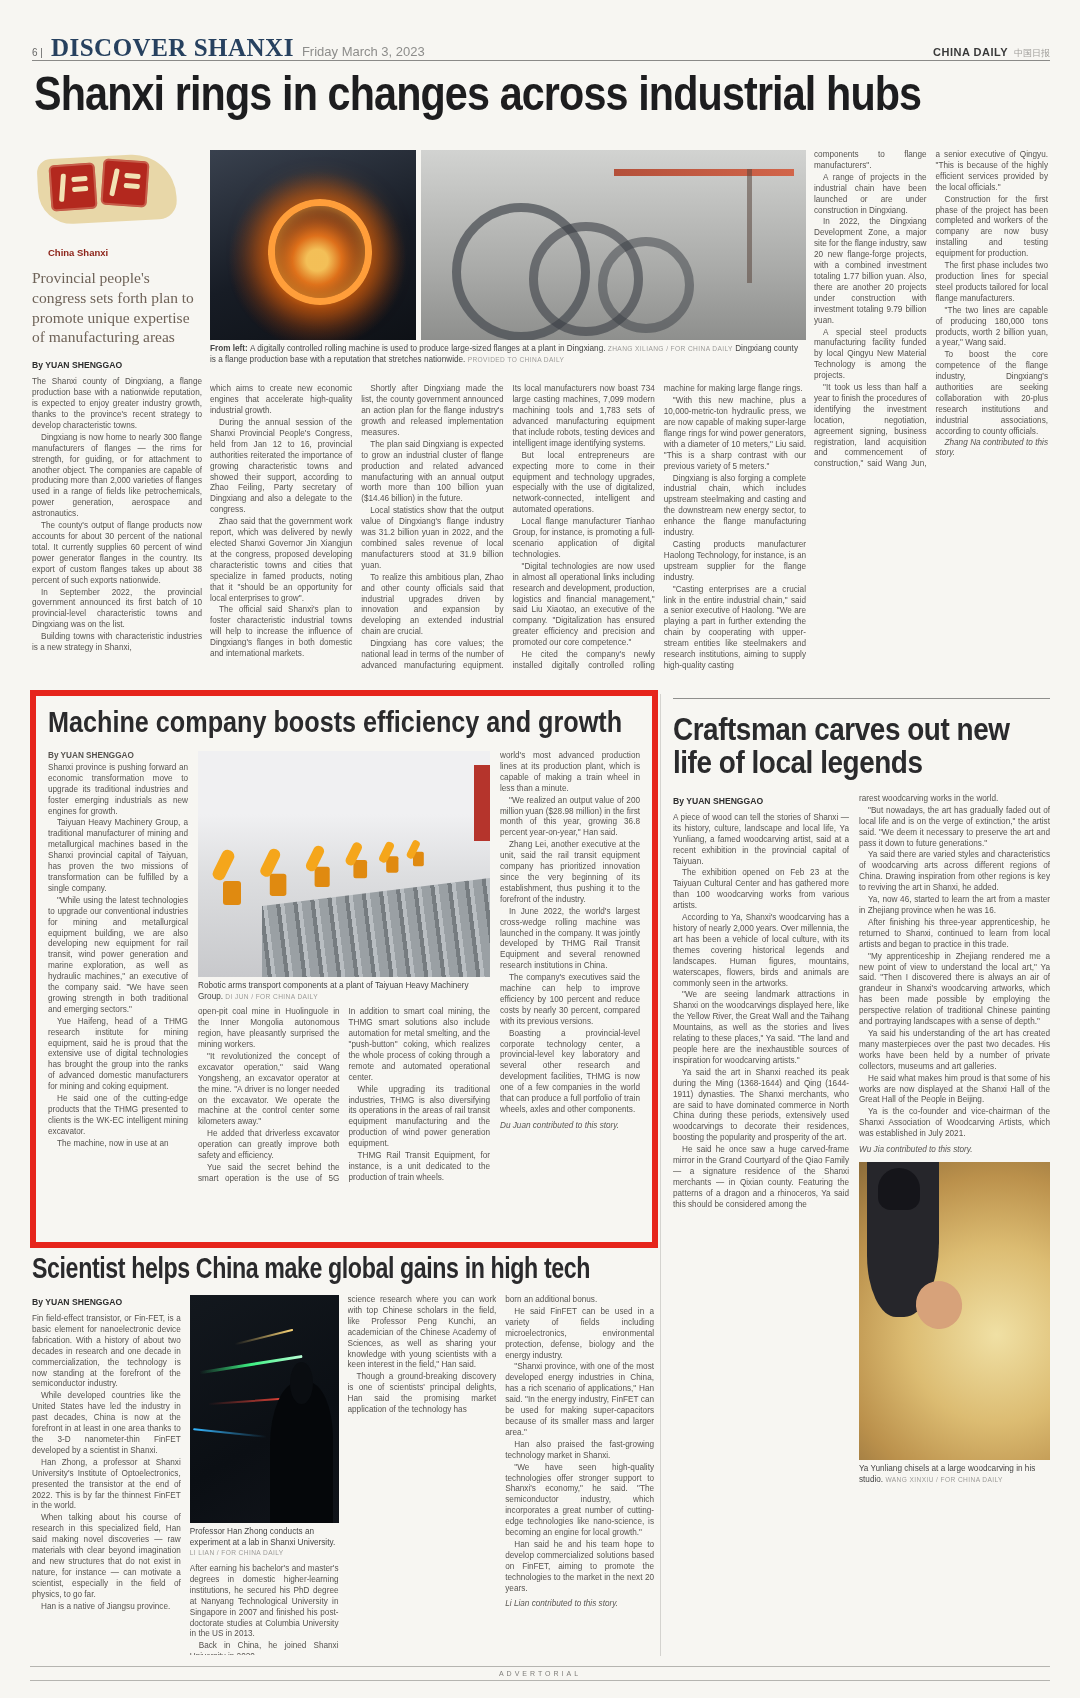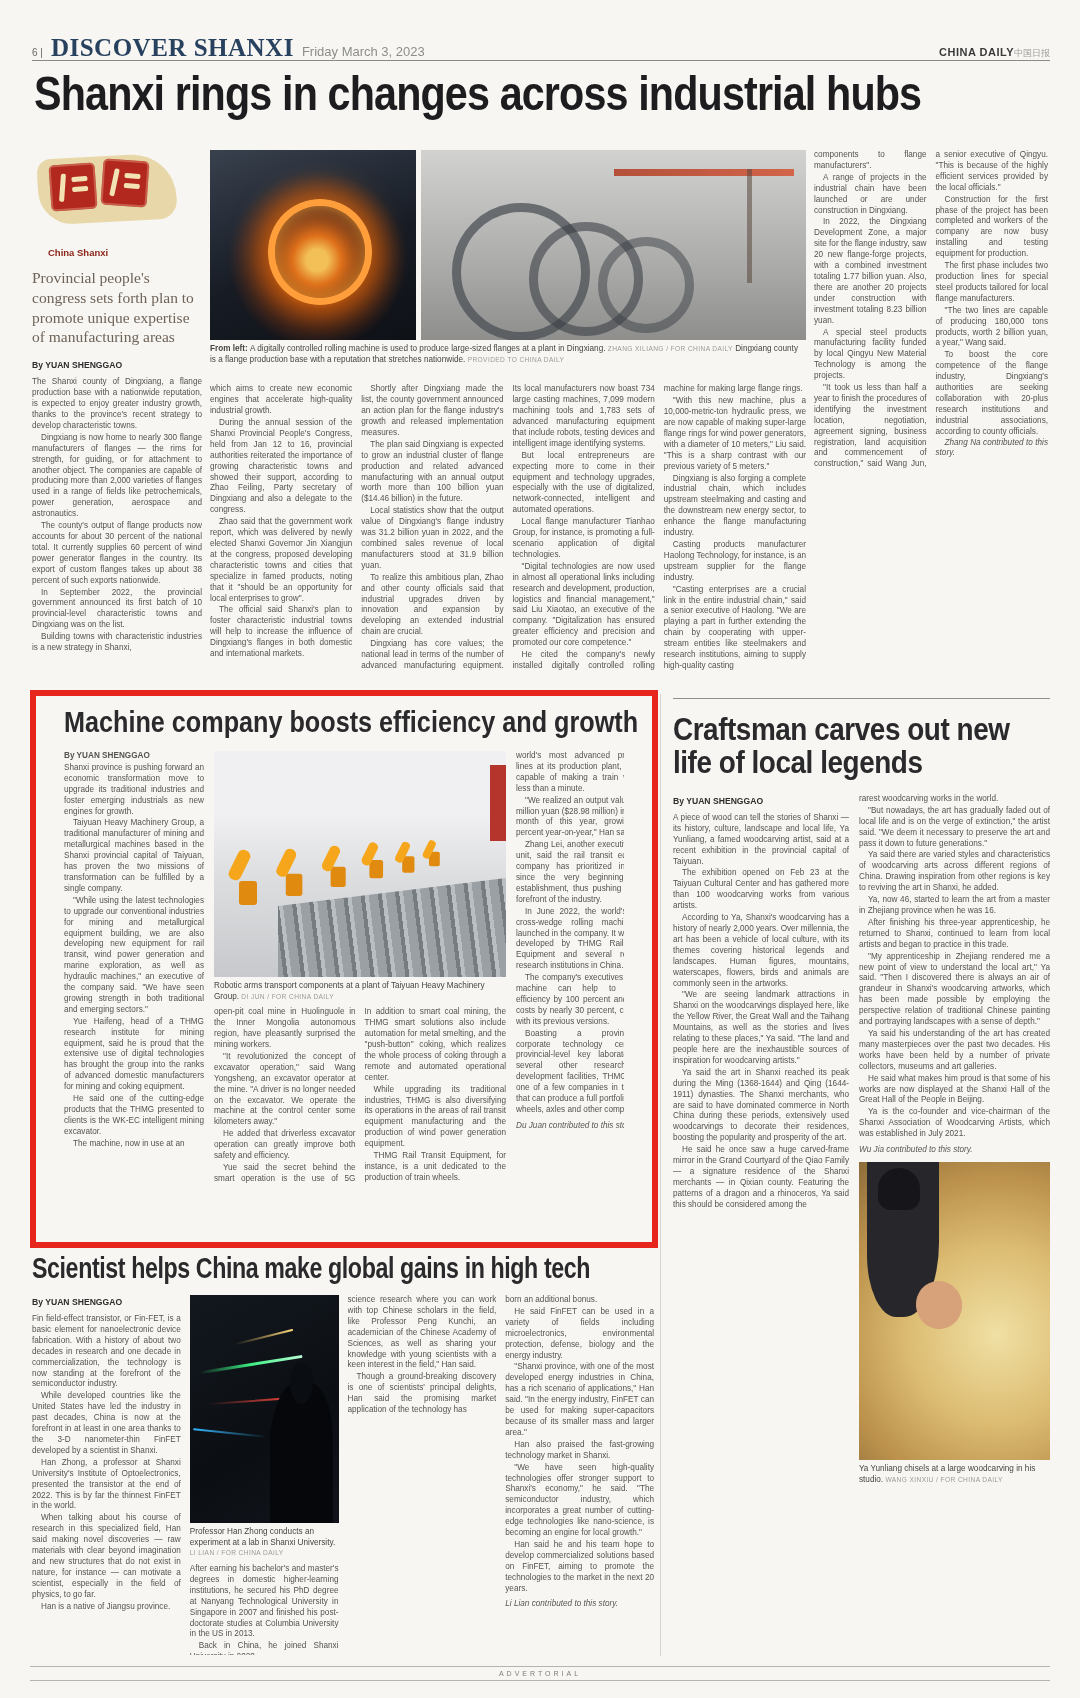--- a/index.html
+++ b/index.html
@@ -5,21 +5,21 @@
   html,body{margin:0;padding:0;background:#e9e8e4;}
   .page{position:relative;width:1080px;height:1698px;background:#f7f6f2;overflow:hidden;
         font-family:"Liberation Sans",sans-serif;color:#4f4c48;}
   
   .hdr{position:absolute;top:34px;left:32px;right:30px;height:26px;border-bottom:1.5px solid #8a8a88;
        display:flex;justify-content:space-between;align-items:baseline;}
   .hdr-left{display:flex;align-items:baseline;gap:8px;}
   .pageno{font-size:10px;color:#666;}
   .section-title{font-family:"Liberation Serif",serif;font-weight:bold;font-size:25px;color:#27415f;letter-spacing:.5px;}
   .hdr-date{font-size:13px;color:#8d8d8b;}
-  .hdr-right{display:flex;align-items:baseline;}
+  .hdr-right{display:flex;align-items:baseline;gap:6px;}
   .masthead{font-size:11px;font-weight:bold;color:#3a3a3a;letter-spacing:.5px;}
   .masthead-cn{font-size:9px;color:#a09e9a;}
   
   .h1{position:absolute;top:66px;left:34px;width:1180px;margin:0;font-size:48px;font-weight:bold;
       color:#1d1d1f;letter-spacing:-1px;transform:scaleX(.86);transform-origin:left top;white-space:nowrap;}
   h2{margin:0;font-weight:bold;color:#2a2a2c;}
   
   .body p{font-size:8.2px;line-height:1.33;text-align:justify;margin:0 0 1px;text-indent:9px;color:#56534f;}
   .body p:first-child{text-indent:0;}
   .byline{font-size:8.6px;font-weight:bold;color:#2d2d2d;margin:2px 0 7px;}
@@ -42,21 +42,21 @@
   .ring{position:absolute;border-radius:50%;border:9px solid rgba(72,76,82,.72);}
   .r1{left:8%;top:28%;width:120px;height:120px;}
   .r2{left:28%;top:38%;width:96px;height:96px;border-color:rgba(60,64,70,.6);}
   .r3{left:46%;top:46%;width:78px;height:78px;border-color:rgba(60,64,70,.5);}
   .beam{position:absolute;top:10%;left:50%;right:3%;height:7px;background:linear-gradient(90deg,#b4503a,#d2654a);}
   .pole{position:absolute;top:10%;right:14%;width:5px;height:60%;background:rgba(90,70,60,.55);}
   .cols4{column-count:4;column-gap:9px;height:302px;overflow:hidden;margin-top:19px;}
   .cols2{column-count:2;column-gap:9px;height:100%;overflow:hidden;}
   
   .redbox{position:absolute;top:690px;left:30px;width:628px;height:558px;box-sizing:border-box;
-          border:6px solid #e6251c;background:#f7f6f2;padding:7px 28px 8px;overflow:hidden;}
+          border:6px solid #e6251c;background:#f7f6f2;padding:7px 12px 8px;overflow:hidden;}
   .redbox h2{font-size:30px;transform:scaleX(.84);transform-origin:left top;white-space:nowrap;margin:2px 0 12px;}
   .m-grid{display:grid;grid-template-columns:140px 292px 140px;column-gap:10px;height:452px;overflow:hidden;}
   .photo-robots{height:226px;background:linear-gradient(#f0f0f2 0 28%,#dddee0 55%,#c8c9cc);}
   .photo-robots::before{content:"";position:absolute;right:0;top:6%;width:16px;height:34%;background:#b5342c;}
   .conveyor{position:absolute;bottom:0;right:0;width:78%;height:44%;transform:skewY(-7deg);transform-origin:right bottom;
      background:repeating-linear-gradient(83deg,#9aa0a4 0 9px,#767c80 9px 13px,#b9bec2 13px 17px);}
   .robot{position:absolute;}
   .robot::before{content:"";position:absolute;bottom:0;left:7px;width:18px;height:24px;background:#e08a10;border-radius:3px;}
   .robot::after{content:"";position:absolute;top:0;left:1px;width:13px;height:32px;background:#f5a61b;border-radius:6px;transform:rotate(26deg);}
   .rb1{left:6%;bottom:32%;width:34px;height:56px;}
@@ -183,21 +183,21 @@
           <p>Casting products manufacturer Haolong Technology, for instance, is an upstream supplier for the flange industry.</p>
           <p>"Casting enterprises are a crucial link in the entire industrial chain," said a senior executive of Haolong. "We are playing a part in further extending the chain by cooperating with upper-stream entities like steelmakers and research institutions, aiming to supply high-quality casting</p>
         </div>
     </div>
 
     <div class="col-right">
       <div class="cols2 body">
         <div>
             <p>components to flange manufacturers".</p>
             <p>A range of projects in the industrial chain have been launched or are under construction in Dingxiang.</p>
-            <p>In 2022, the Dingxiang Development Zone, a major site for the flange industry, saw 20 new flange-forge projects, with a combined investment totaling 1.77 billion yuan. Also, there are another 20 projects under construction with investment totaling 8.23 billion yuan.</p>
+            <p>In 2022, the Dingxiang Development Zone, a major site for the flange industry, saw 20 new flange-forge projects, with a combined investment totaling 1.77 billion yuan. Also, there are another 20 projects under construction with investment totaling 9.79 billion yuan.</p>
             <p>A special steel products manufacturing facility funded by local Qingyu New Material Technology is among the projects.</p>
             <p>"It took us less than half a year to finish the procedures of identifying the investment location, negotiation, agreement signing, business registration, land acquisition and commencement of construction," said Wang Jun, a senior executive of Qingyu. "This is because of the highly efficient services provided by the local officials."</p>
             <p>Construction for the first phase of the project has been completed and workers of the company are now busy installing and testing equipment for production.</p>
             <p>The first phase includes two production lines for special steel products tailored for local flange manufacturers.</p>
             <p>"The two lines are capable of producing 180,000 tons products, worth 2 billion yuan, a year," Wang said.</p>
             <p>To boost the core competence of the flange industry, Dingxiang's authorities are seeking collaboration with 20-plus research institutions and industrial associations, according to county officials.</p>
           </div>
         <p class="contrib">Zhang Na contributed to this story.</p>
       </div>
     </div>

